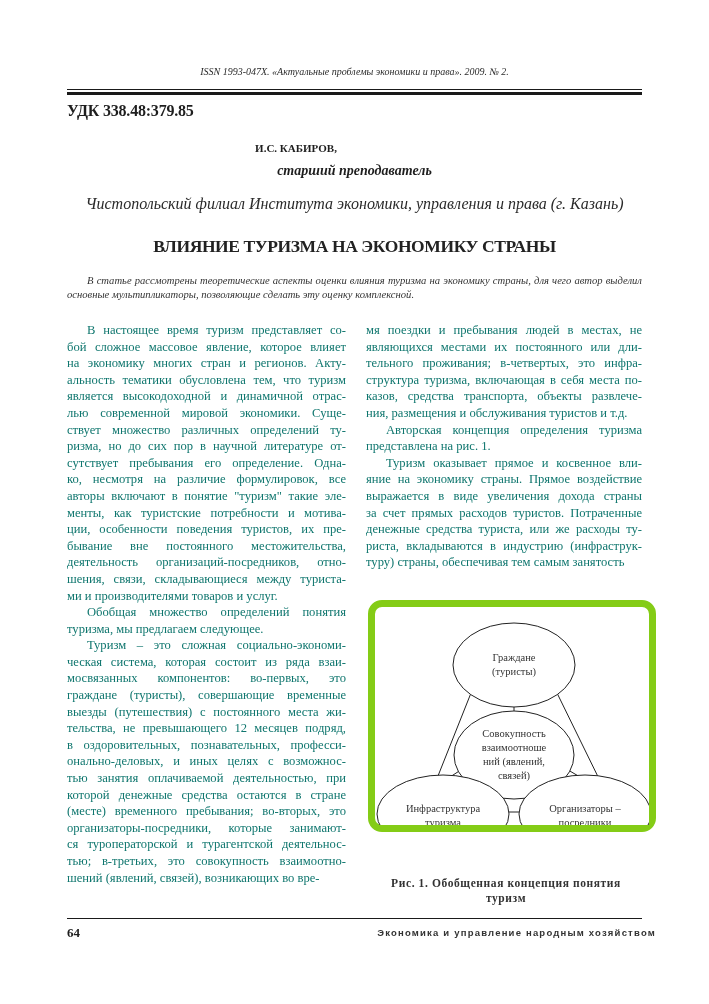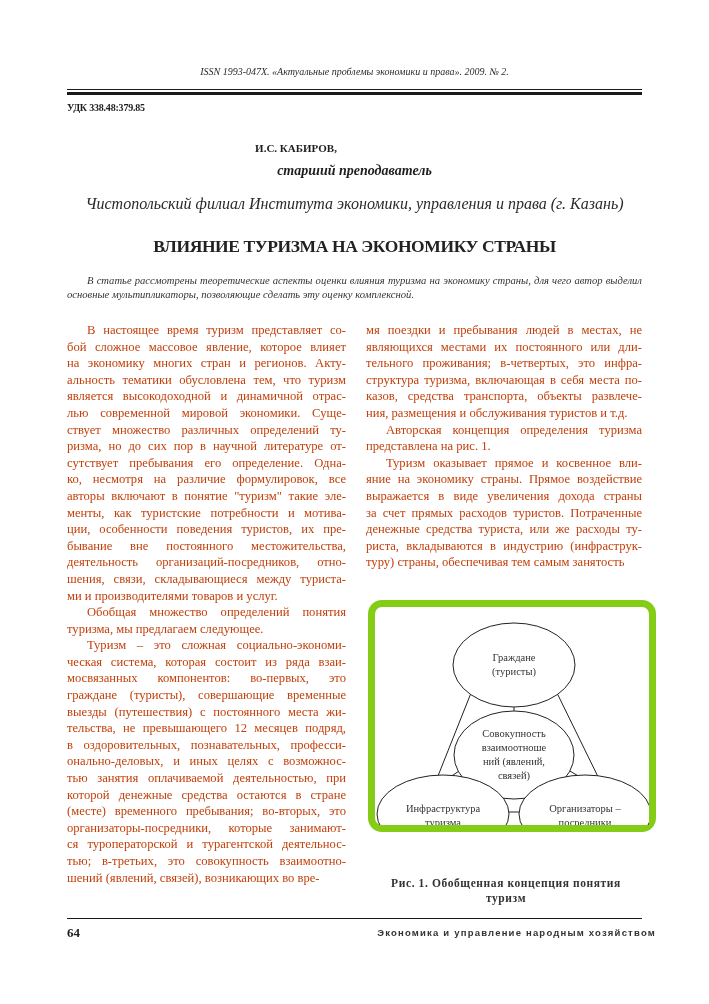--- a/index.html
+++ b/index.html
@@ -1,26 +1,26 @@
 <!DOCTYPE html>
 <html><head>
 <meta charset="utf-8">
 <style>
   html, body { margin: 0; padding: 0; background: #ffffff; }
   body { width: 709px; height: 1004px; position: relative; overflow: hidden; color: #1e1e1e; font-family: "Liberation Serif", serif; }
   .journal-header { position: absolute; top: 66px; left: 0; width: 709px; text-align: center; font-style: italic; font-size: 10px; color: #2a2a2a; }
   .rule-thin { position: absolute; left: 67px; width: 575px; height: 1px; background: #1a1a1a; top: 89px; }
   .rule-thick { position: absolute; left: 67px; width: 575px; height: 3px; background: #1a1a1a; top: 92px; }
-  .udk { position: absolute; top: 102px; left: 67px; font-weight: bold; font-size: 10px; letter-spacing: -0.2px; }
+  .udk { position: absolute; top: 102px; left: 67px; font-weight: bold; font-size: 16px; letter-spacing: -0.2px; }
   .author { position: absolute; top: 142px; left: 0; width: 592px; text-align: center; font-weight: bold; font-size: 11px; }
   .position { position: absolute; top: 163px; left: 0; width: 709px; text-align: center; font-weight: bold; font-style: italic; font-size: 14px; }
   .affil { position: absolute; top: 195px; left: 0; width: 709px; text-align: center; font-style: italic; font-size: 16px; color: #2a2a2a; }
   .title { position: absolute; top: 236px; left: 0; width: 709px; text-align: center; font-family: Liberation Serif, serif; font-weight: bold; font-size: 17.5px; letter-spacing: -0.4px; color: #222; }
   .abstract { position: absolute; top: 274px; left: 67px; width: 575px; font-style: italic; font-size: 10.6px; line-height: 14px; text-align: justify; color: #333; text-indent: 20px; }
-  .col { position: absolute; font-size: 12.6px; line-height: 16.6px; color: #c2410c; }
+  .col { position: absolute; font-size: 12.6px; line-height: 16.6px; color: #0f766e; }
   .col p { margin: 0; text-align: justify; }
   .col .ln { display: block; text-align: justify; text-align-last: justify; white-space: nowrap; }
   .col .ln.last { text-align-last: left; }
   .col .ind { text-indent: 20px; }
   .col-left { top: 322px; left: 67px; width: 279px; }
   .col-right { top: 322px; left: 366px; width: 276px; }
   .figure { position: absolute; top: 600px; left: 368px; width: 274px; height: 218px; border: 7px solid #84cc16; border-radius: 14px; }
   .figure svg { position: absolute; left: 0; top: 0; }
   .fig-caption { position: absolute; top: 876px; left: 368px; width: 276px; text-align: center; font-weight: bold; font-size: 11.5px; line-height: 15px; letter-spacing: 0.6px; color: #333; }
   .footer-rule { position: absolute; top: 918px; left: 67px; width: 575px; height: 1px; background: #1a1a1a; }

